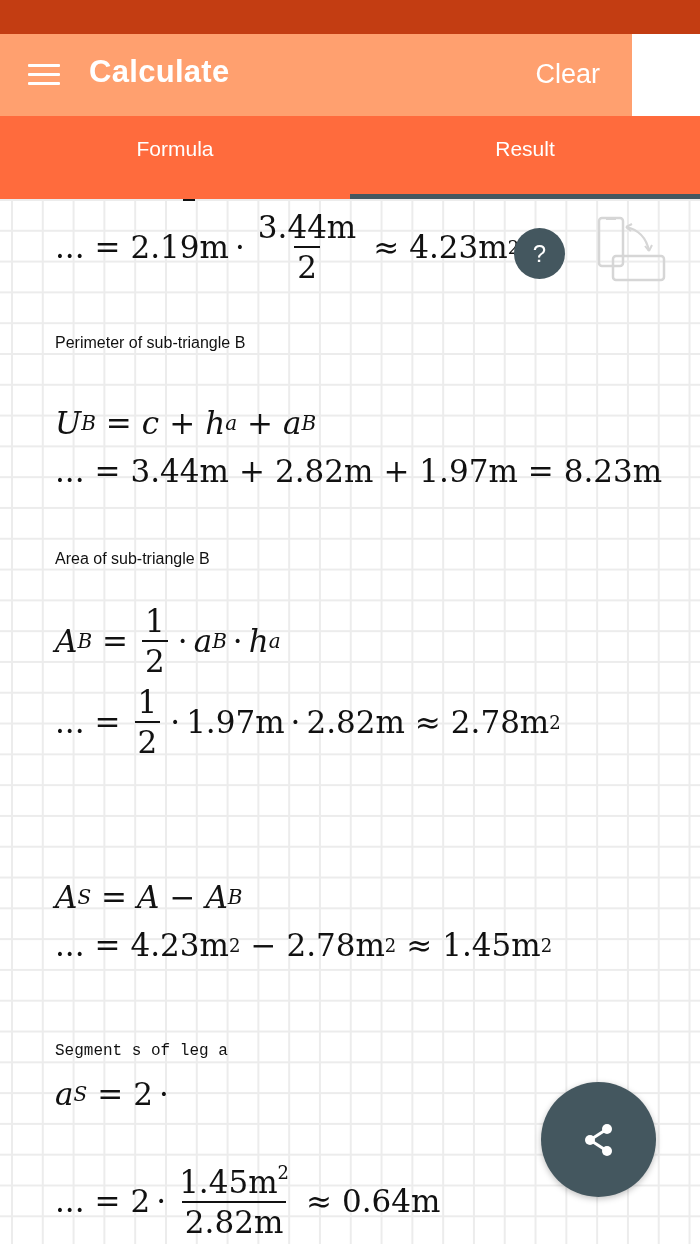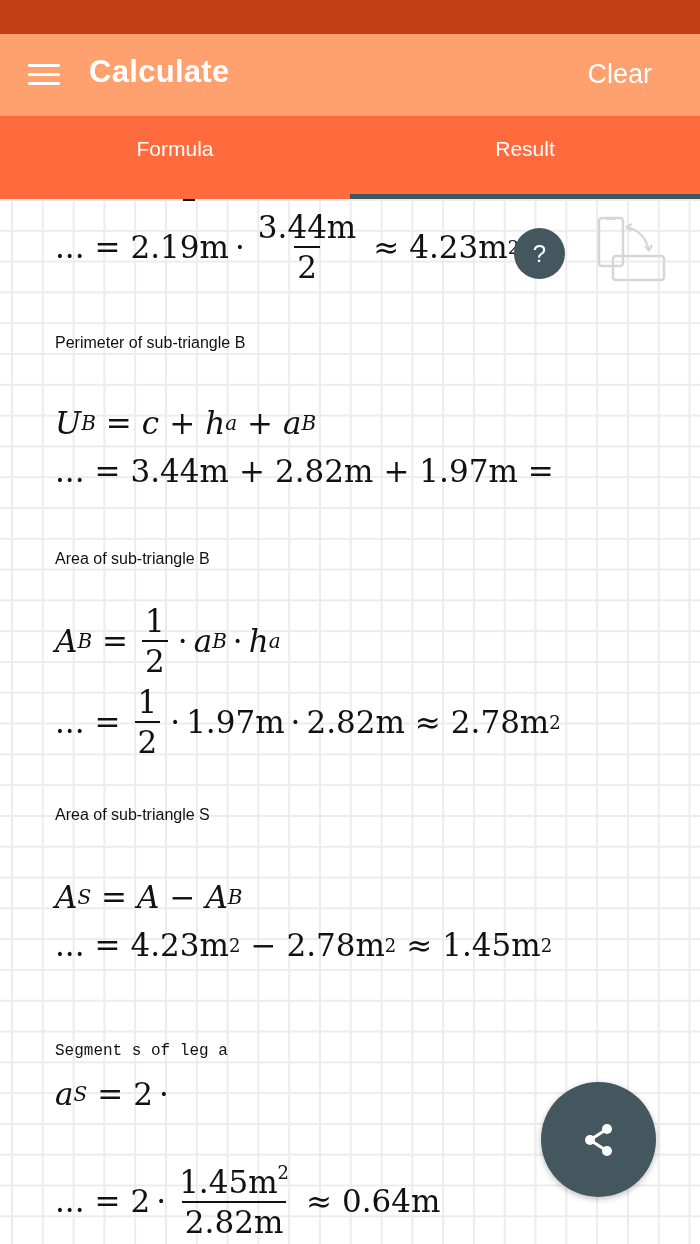--- a/index.html
+++ b/index.html
@@ -1,28 +1,28 @@
 <!DOCTYPE html>
 <html><head>
 <meta charset="utf-8">
 <style>
   * { box-sizing: border-box; margin: 0; padding: 0; }
   html, body { width: 700px; height: 1244px; overflow: hidden; background: #ffffff; }
   body { position: relative; font-family: "Liberation Sans", sans-serif; }
 
   .status-bar { position: absolute; left: 0; top: 0; width: 700px; height: 34px; background: #c33d12; }
 
-  .app-bar { position: absolute; left: 0; top: 34px; width: 700px; height: 82px; background: #ffa06f; }
+  .app-bar { position: absolute; left: 0; top: 34px; width: 632px; height: 82px; background: #ffa06f; }
   .menu-icon { position: absolute; left: 28px; top: 30px; width: 32px; height: 22px; cursor: pointer; }
   .menu-icon span { position: absolute; left: 0; width: 32px; height: 3px; background: #fff; border-radius: 1px; }
   .menu-icon span:nth-child(1) { top: 0; }
   .menu-icon span:nth-child(2) { top: 9px; }
   .menu-icon span:nth-child(3) { top: 18px; }
   .app-title { position: absolute; left: 89px; top: 20px; font-size: 31px; font-weight: bold; color: #fff; letter-spacing: 0.3px; }
-  .clear-btn { position: absolute; right: 48px; top: 25px; font-size: 27px; color: #fff; cursor: pointer; margin-left: 32px; }
+  .clear-btn { position: absolute; right: 32px; top: 25px; font-size: 27px; color: #fff; cursor: pointer; margin-left: 32px; }
 
   .tab-bar { position: absolute; left: 0; top: 116px; width: 700px; height: 83px; background: #ff6b3d; display: flex; }
   .tab { flex: 1; position: relative; display: flex; align-items: center; justify-content: center; color: #fff; font-size: 21px; cursor: pointer; padding-bottom: 18px; }
   .tab.active::after { content: ""; position: absolute; left: 0; right: 0; bottom: 0; height: 5px; background: #44575f; }
 
   .content { position: absolute; left: 0; top: 199px; width: 700px; height: 1045px; overflow: hidden;
     background-color: #ffffff;
     background-image:
       linear-gradient(to right, #ececec 1.5px, transparent 1.5px),
       linear-gradient(to bottom, #ececec 1.5px, transparent 1.5px);
@@ -109,20 +109,21 @@
   </div>
   <div class="math" style="top:254px;">
     <span>...</span>
     <span class="op">=</span>
     <span>3.44m</span>
     <span class="op">+</span>
     <span>2.82m</span>
     <span class="op">+</span>
     <span>1.97m</span>
     <span class="op">=</span>
+    <span>8.23m</span>
   </div>
 
   <div class="label" style="top:351px;">Area of sub-triangle B</div>
   <div class="math" style="top:406px;">
     <i>A</i>
       <sub>B</sub>
     <span class="op">=</span>
     <span class="frac">
         <span class="num">1</span>
         <span class="den">2</span>
@@ -143,21 +144,20 @@
       </span>
     <span class="op" style="margin:0 6px">·</span>
     <span>1.97m</span>
     <span class="op" style="margin:0 6px">·</span>
     <span>2.82m</span>
     <span class="op">≈</span>
     <span>2.78m</span>
       <sup>2</sup>
   </div>
 
-  <div class="label" style="top:607px;">Area of sub-triangle S</div>
   <div class="math" style="top:680px;">
     <i>A</i>
       <sub>S</sub>
     <span class="op">=</span>
     <i>A</i>
     <span class="op">−</span>
     <i>A</i>
       <sub>B</sub>
   </div>
   <div class="math" style="top:728px;">

